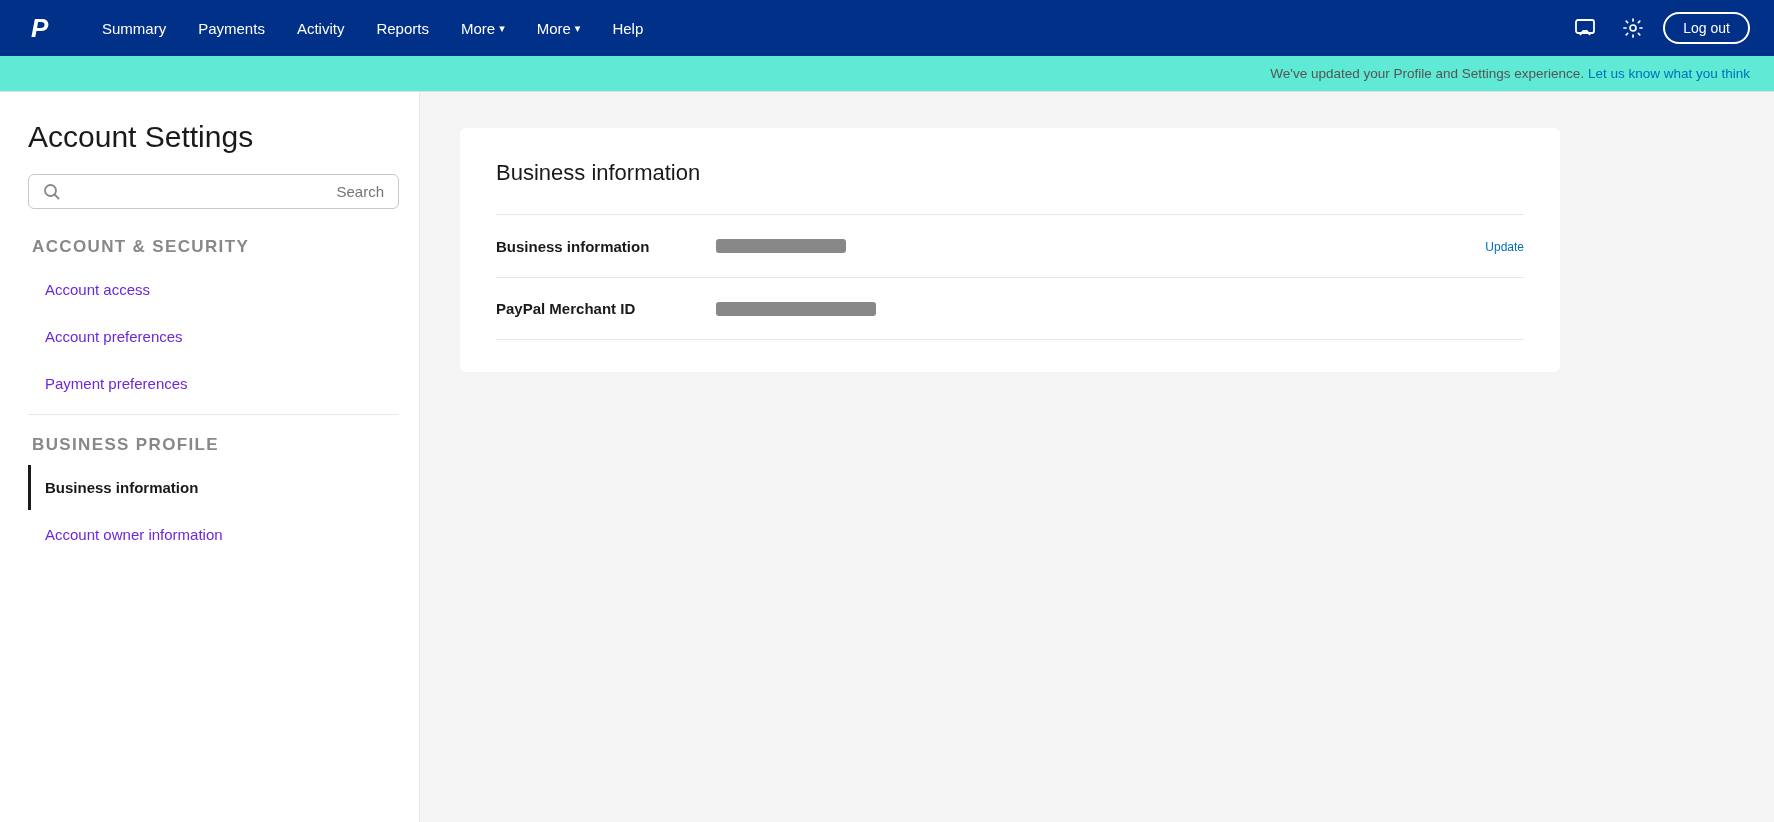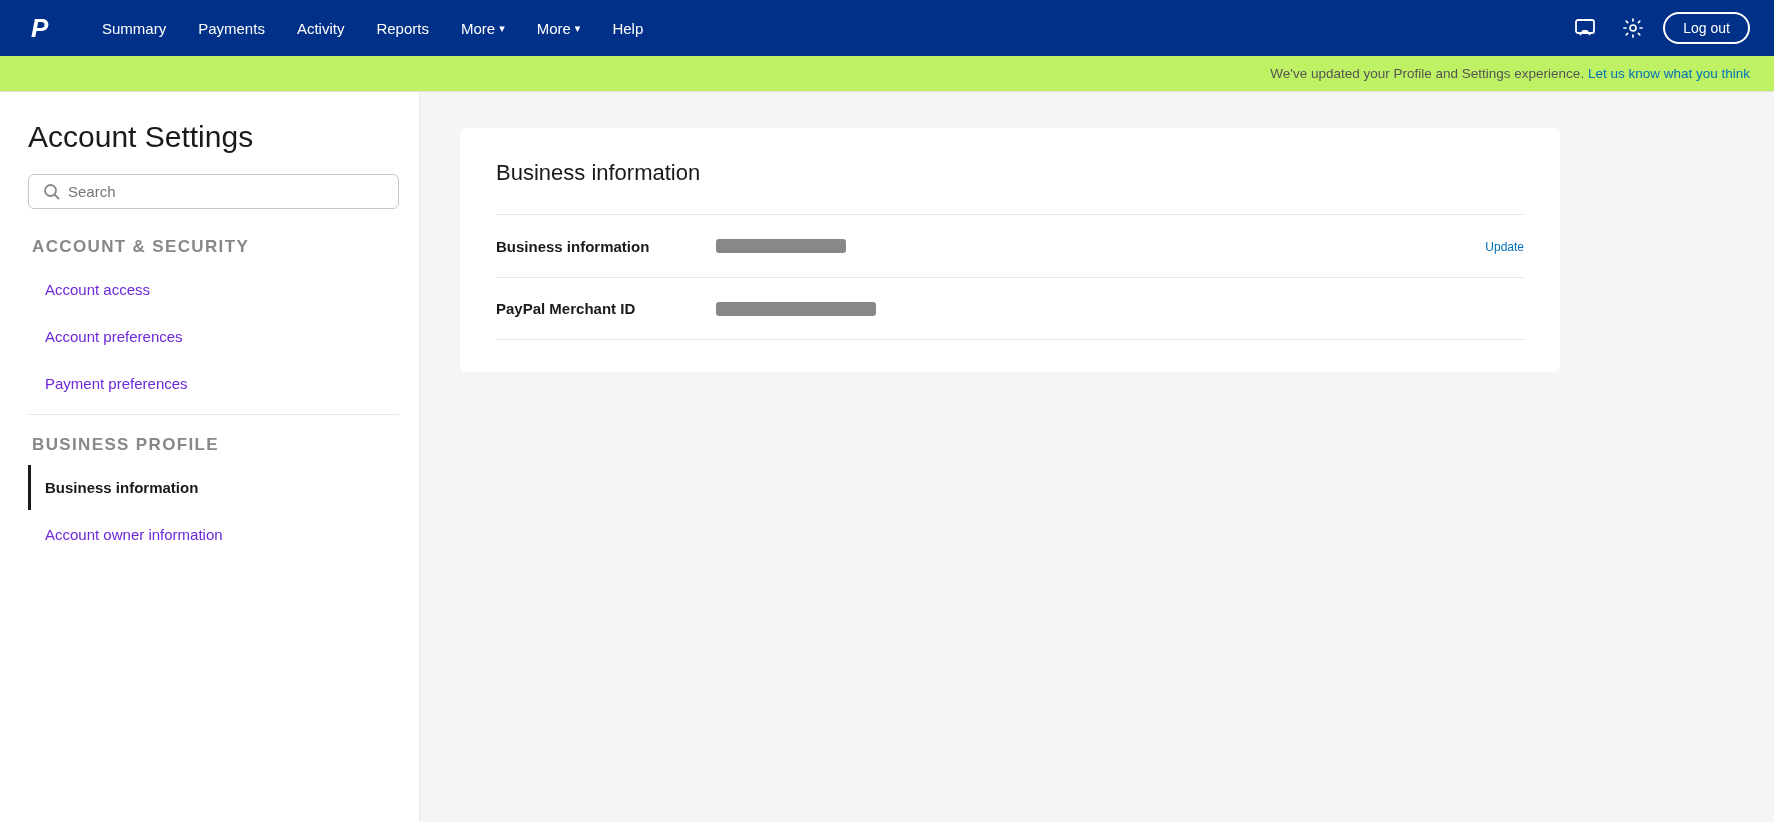--- a/index.html
+++ b/index.html
@@ -62,21 +62,21 @@
       border: 2px solid #fff;
       border-radius: 20px;
       padding: 6px 18px;
       font-size: 14px;
       cursor: pointer;
       font-weight: 500;
     }
 
     
     .banner {
-      background: #bef264;
+      background: #5eead4;
       text-align: right;
       padding: 10px 24px;
       font-size: 13.5px;
       color: #555;
       border-bottom: 1px solid #e0e0e0;
     }
     .banner a {
       color: #0070ba;
       text-decoration: none;
       font-weight: 500;
@@ -113,20 +113,21 @@
       background: #fff;
     }
     .search-box input {
       border: none;
       outline: none;
       font-size: 15px;
       color: #000000;
       flex: 1;
       margin-left: 8px;
       background: transparent;
+      text-align: right;
     }
     .search-icon-svg {
       color: #888;
       flex-shrink: 0;
     }
     .section-label {
       font-size: 17px;
       font-weight: 600;
       color: #888;
       letter-spacing: 0.08em;

